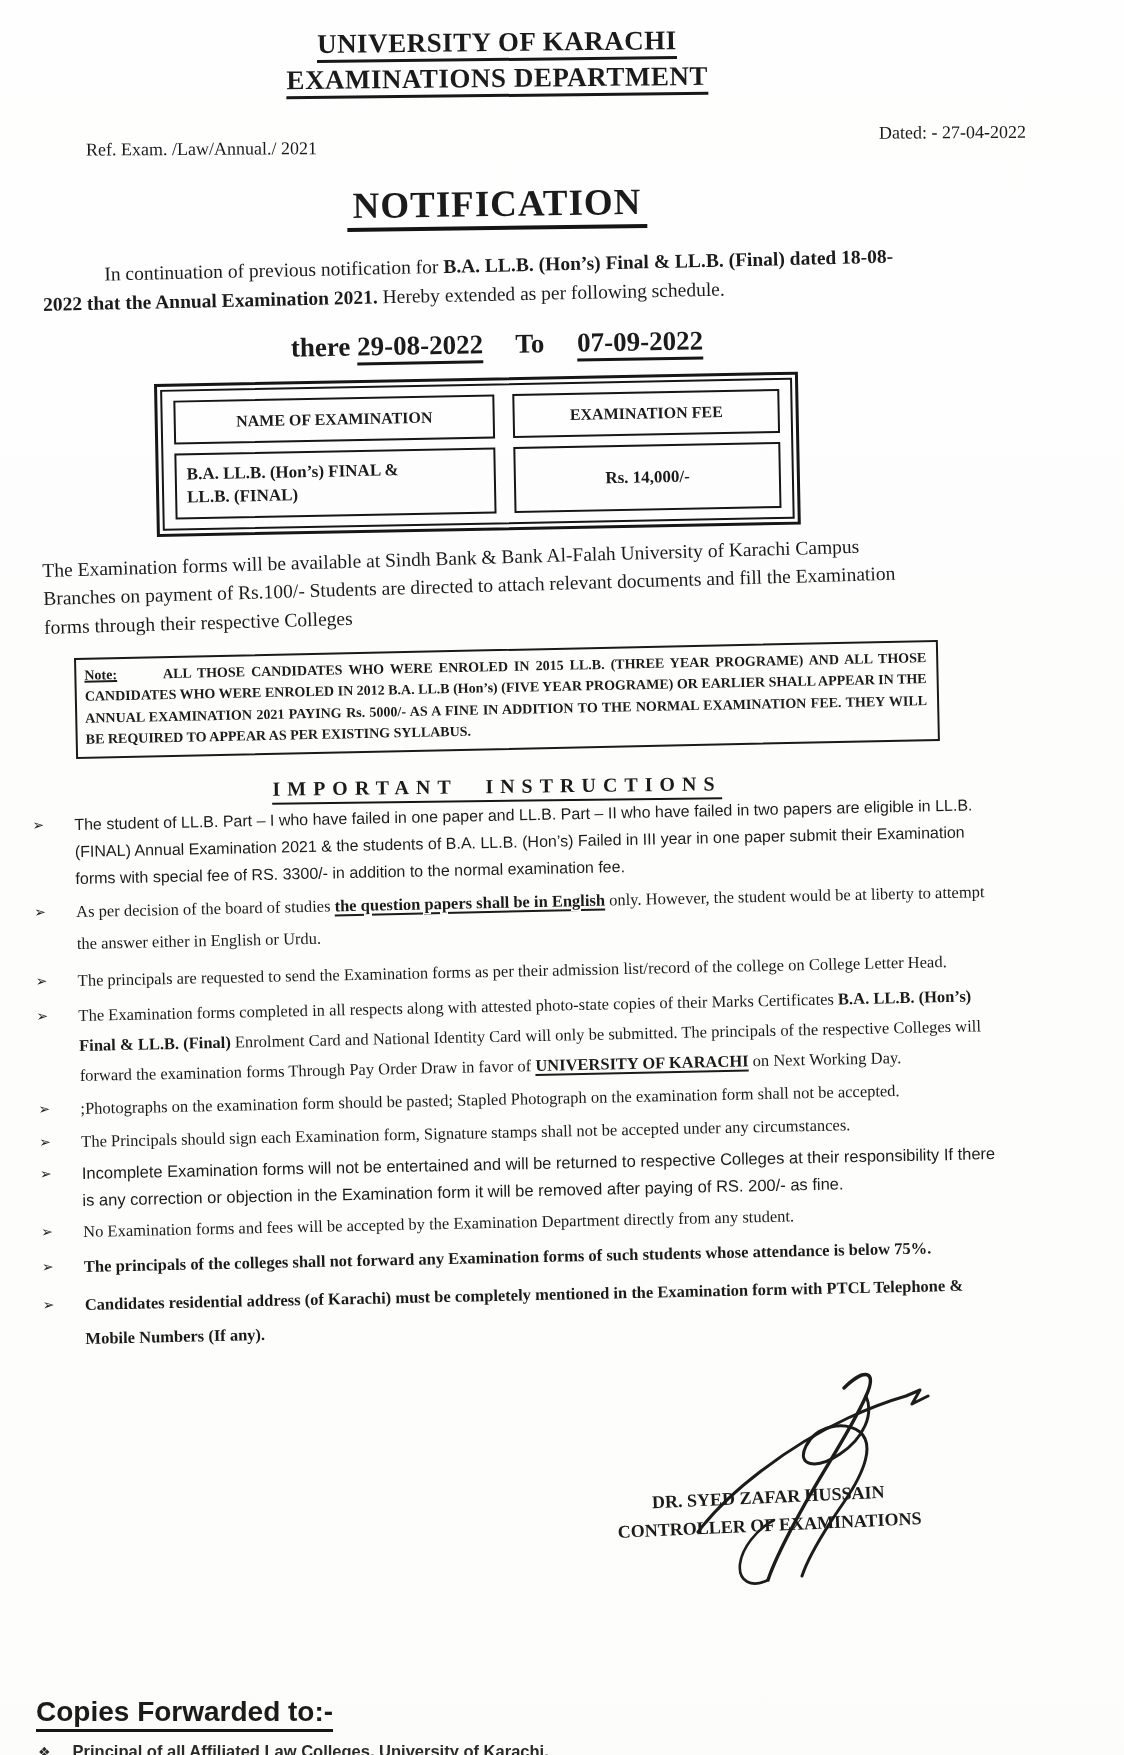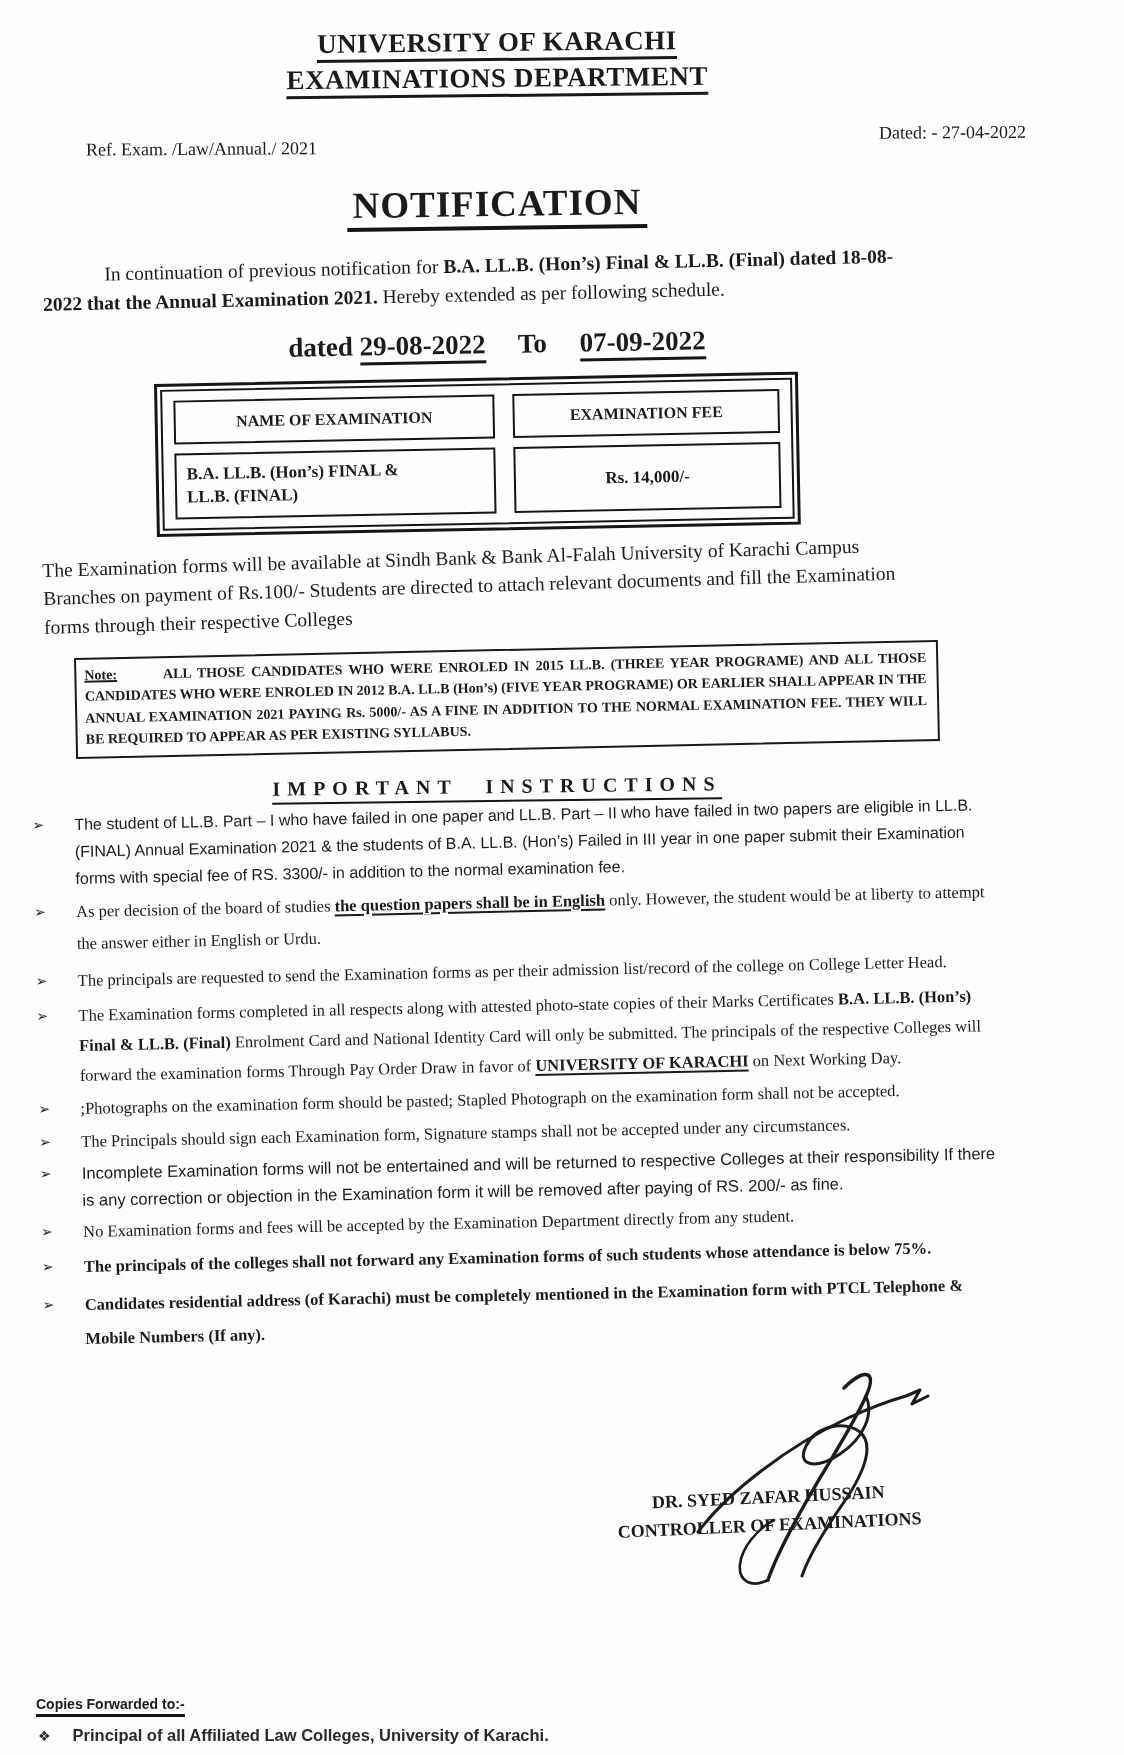--- a/index.html
+++ b/index.html
@@ -65,21 +65,21 @@
   ul.ilist li:nth-child(2){line-height:1.95;}
   ul.ilist li:nth-child(9),ul.ilist li:nth-child(10){line-height:2.1;}
 
   
   .sigblock{position:absolute;left:596px;top:1484px;width:346px;text-align:center;
     transform:rotate(-2.6deg);font-weight:bold;font-size:18px;line-height:1.55;}
   .sigscribble{position:absolute;left:668px;top:1362px;width:280px;height:228px;pointer-events:none;}
 
   
   .footer{position:absolute;left:36px;top:1696px;font-family:"Liberation Sans",sans-serif;}
-  .fhead{font-weight:bold;font-size:14px;}
+  .fhead{font-weight:bold;font-size:28px;}
   .fhead span{border-bottom:3px solid #161616;padding-bottom:2px;}
   ul.flist{list-style:none;margin:14px 0 0 2px;padding:0;font-weight:bold;}
   ul.flist li{font-size:16.5px;color:#2a2a2a;}
   ul.flist .fmark{font-family:"DejaVu Sans",sans-serif;margin-right:22px;font-size:14px;}
 </style>
 </head>
 <body>
 
 <div class="doc">
 
@@ -93,21 +93,21 @@
     <span class="dated">Dated: - 27-04-2022</span>
   </div>
 
   <div class="notif">
     <span>NOTIFICATION</span>
   </div>
 
   <p class="intro"><span>In continuation of previous notification for </span><span class="b">B.A. LL.B. (Hon’s) Final &amp; LL.B. (Final) dated 18-08-2022 that the Annual Examination 2021.</span><span> Hereby extended as per following schedule.</span></p>
 
   <div class="schedule">
-    <span>dated</span>
+    <span>there</span>
     <span class="date">29-08-2022</span><span class="gap"></span>
     <span>To</span><span class="gap"></span>
     <span class="date">07-09-2022</span>
   </div>
 
   <div class="feetable">
     <div class="ftmid">
       <div class="ftgrid">
         <div class="cell head">NAME OF EXAMINATION</div>
         <div class="cell head">EXAMINATION FEE</div>

